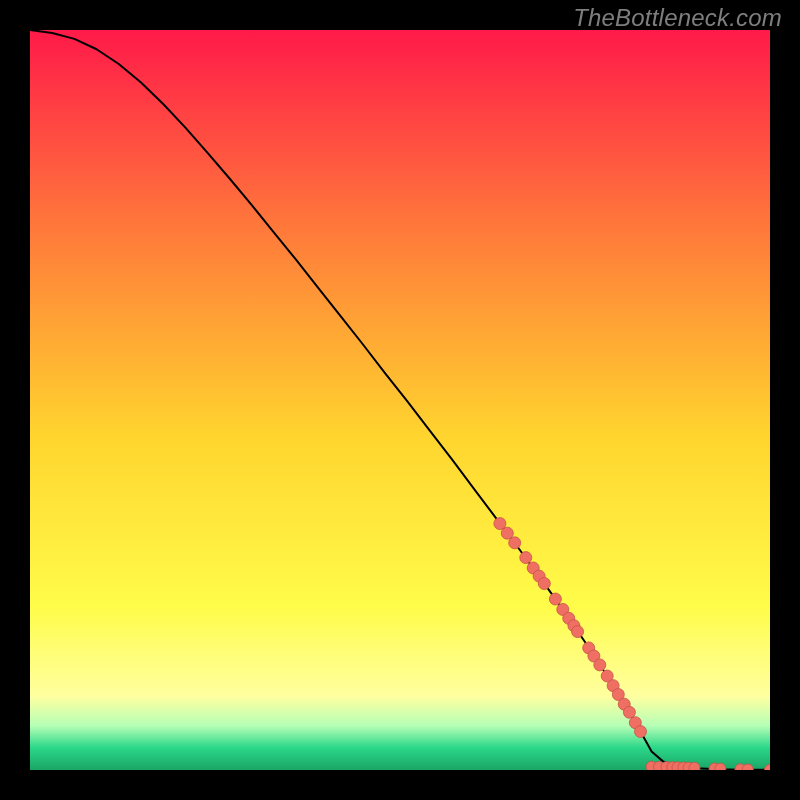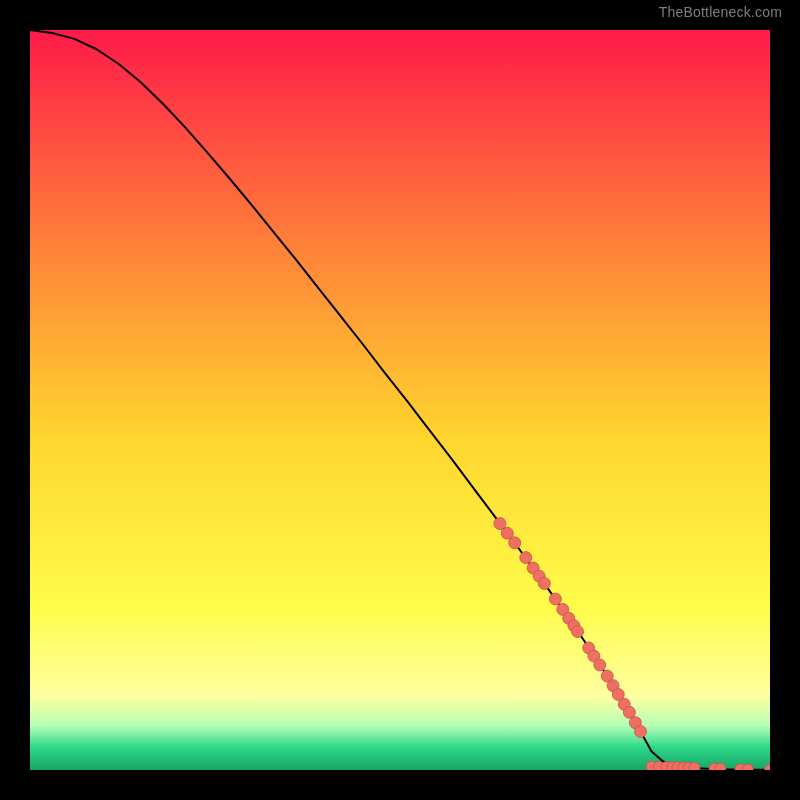--- a/index.html
+++ b/index.html
@@ -17,24 +17,25 @@
     top: 0;
     width: 800px;
     height: 800px;
     background: #000;
   }
   .watermark {
     position: absolute;
     top: 4px;
     right: 18px;
     color: #7e7e7e;
-    font-size: 14px;
+    font-size: 24px;
     font-weight: 400;
     letter-spacing: 0.2px;
     z-index: 10;
+    font-style: italic;
   }
   .plot {
     position: absolute;
     left: 30px;
     top: 30px;
     width: 740px;
     height: 740px;
     overflow: hidden;
   }
   .plot svg {

